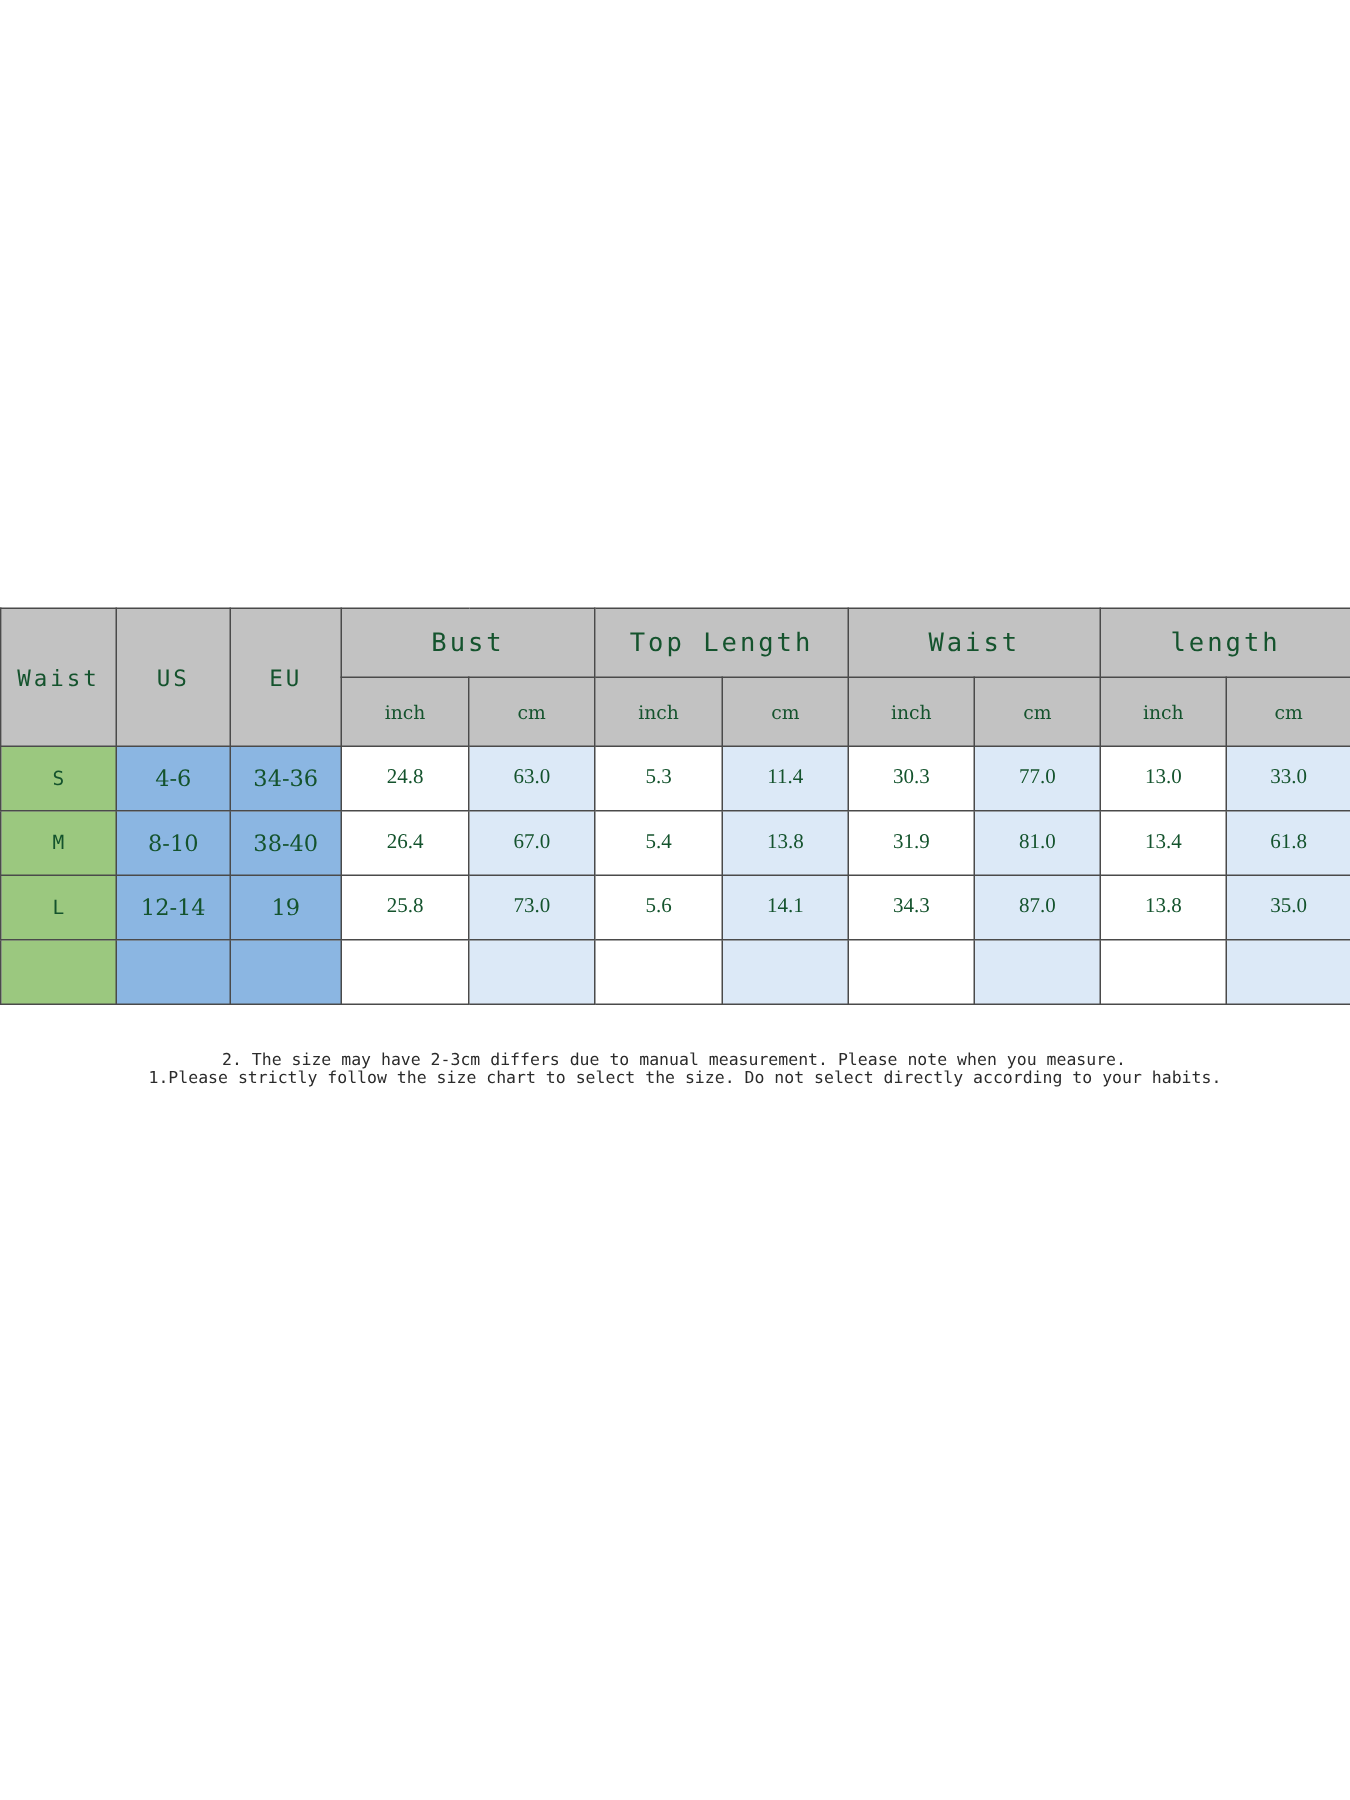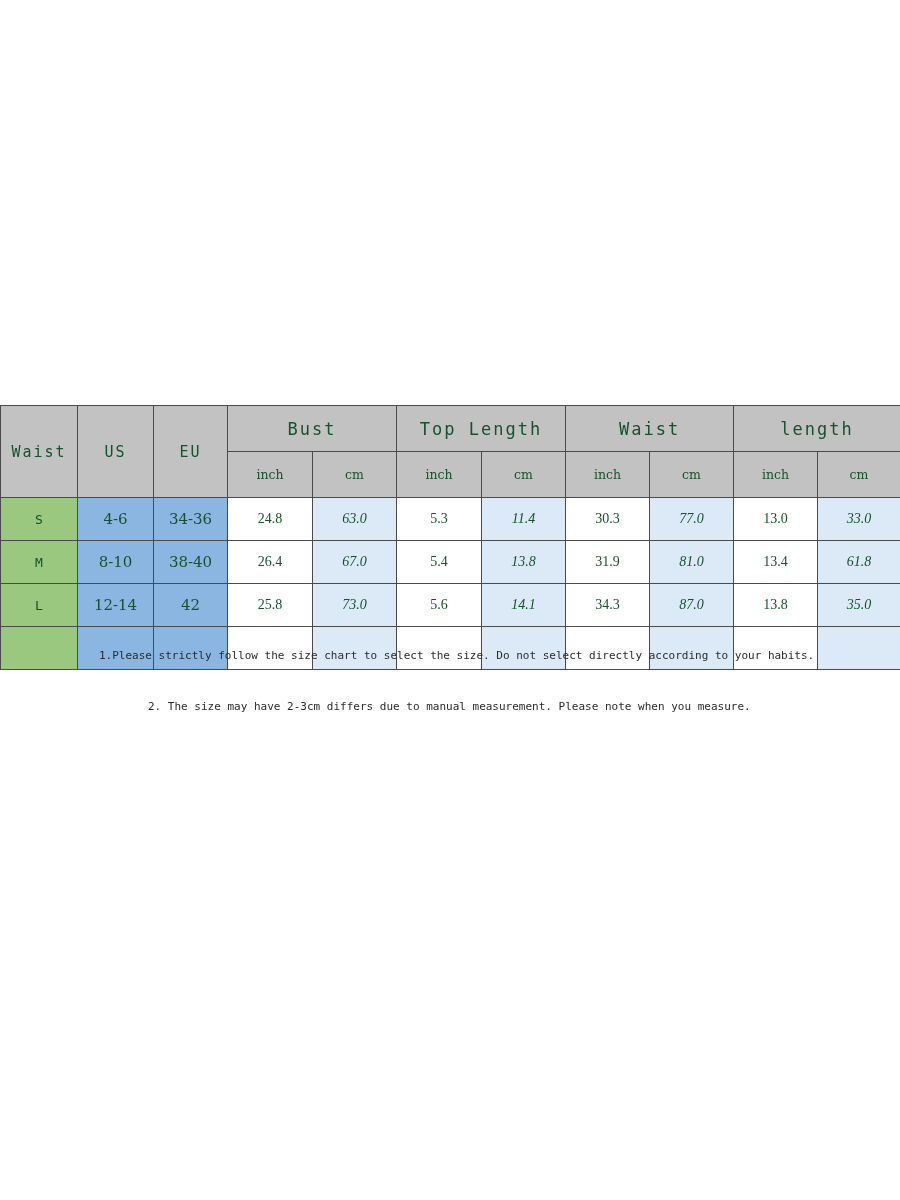--- a/index.html
+++ b/index.html
@@ -76,32 +76,31 @@
   }
   td.c-inch {
     background: #ffffff;
     font-family: "Liberation Serif", serif;
     font-size: 14px;
   }
   td.c-cm {
     background: #dce9f7;
     font-family: "Liberation Serif", serif;
     font-size: 14px;
-    font-style: italic;
   }
 
   
   .note {
     position: absolute;
     font-family: "DejaVu Sans Mono", monospace;
     font-size: 11px;
     color: #2b2b2b;
     white-space: nowrap;
   }
-  #note-1 { left: 99px; top: 649px; }
+  #note-1 { left: 99px; top: 712px; }
   #note-2 { left: 148px; top: 700px; }
 </style>
 </head>
 <body>
 
 <div id="size-chart-wrap">
   <table class="size-chart">
     <colgroup>
       <col style="width:77px">
         <col style="width:76px">
@@ -159,21 +158,21 @@
         <td class="c-inch">5.4</td>
         <td class="c-cm">13.8</td>
         <td class="c-inch">31.9</td>
         <td class="c-cm">81.0</td>
         <td class="c-inch">13.4</td>
         <td class="c-cm">61.8</td>
       </tr>
       <tr>
         <td class="c-size">L</td>
         <td class="c-us">12-14</td>
-        <td class="c-eu">42</td>
+        <td class="c-eu">19</td>
         <td class="c-inch">25.8</td>
         <td class="c-cm">73.0</td>
         <td class="c-inch">5.6</td>
         <td class="c-cm">14.1</td>
         <td class="c-inch">34.3</td>
         <td class="c-cm">87.0</td>
         <td class="c-inch">13.8</td>
         <td class="c-cm">35.0</td>
       </tr>
       <tr>

